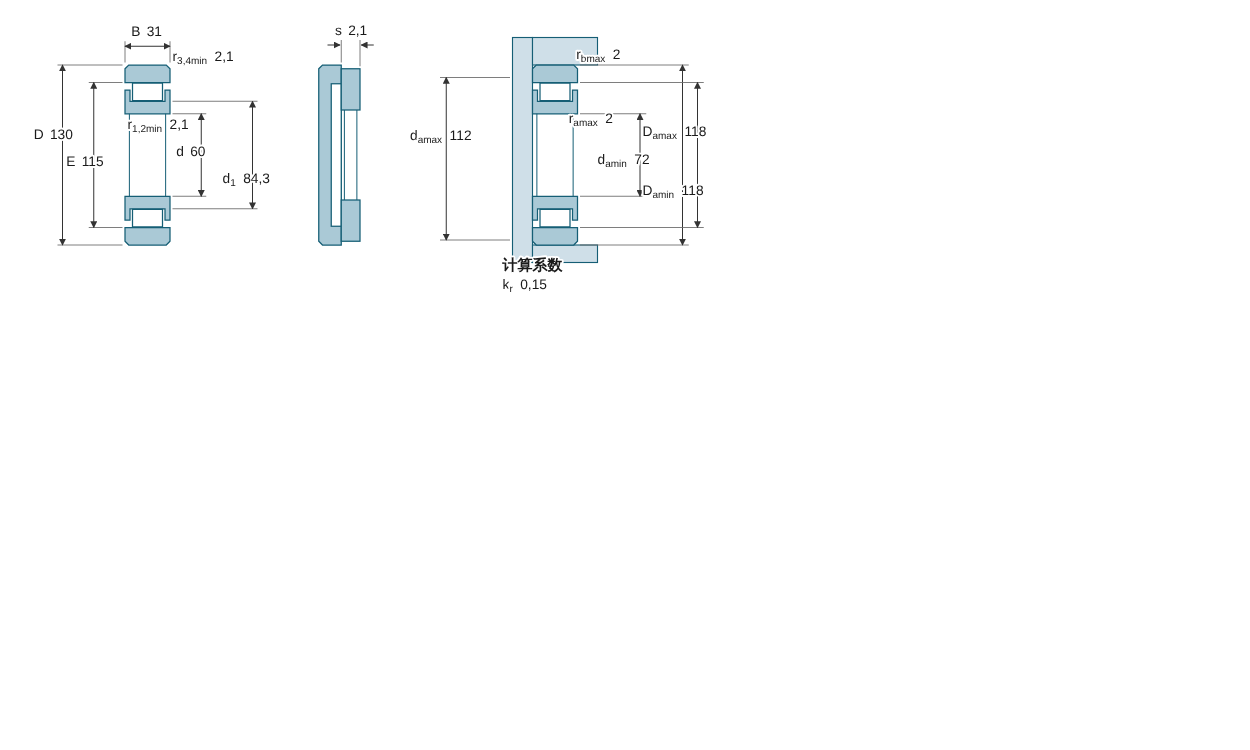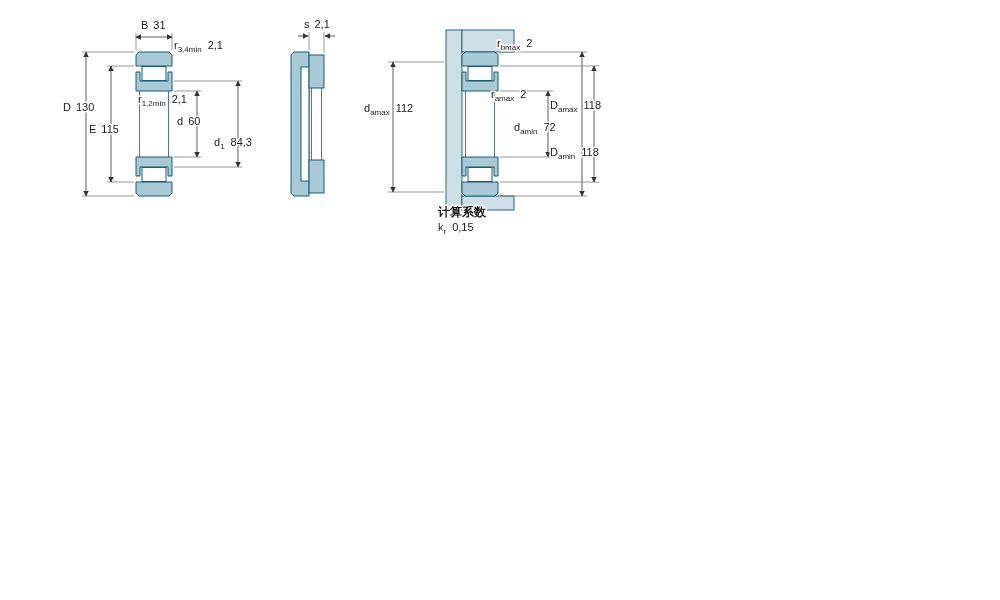--- a/index.html
+++ b/index.html
@@ -7,21 +7,20 @@
     padding: 0;
     background: #ffffff;
     width: 1000px;
     height: 600px;
     font-family: "Liberation Sans", sans-serif;
   }
   #canvas {
     width: 905px;
     height: 600px;
     position: relative;
-    padding-left: 36px;
   }
   svg { display: block; }
 
   .ring   { fill: var(--c-ring-fill, #aac9d6); stroke: var(--c-outline, #155e75); stroke-width: 1; }
   .roller { fill: #ffffff; stroke: var(--c-outline, #155e75); stroke-width: 1; }
   .support{ fill: var(--c-support-fill, #cfdfe8); stroke: var(--c-outline, #155e75); stroke-width: 0.9; }
   .thin   { fill: none; stroke: var(--c-outline, #155e75); stroke-width: 0.8; }
   .ext    { fill: none; stroke: #6b6b6b; stroke-width: 0.7; }
   .dim    { fill: none; stroke: var(--c-dim, #333333); stroke-width: 0.8; }
 

